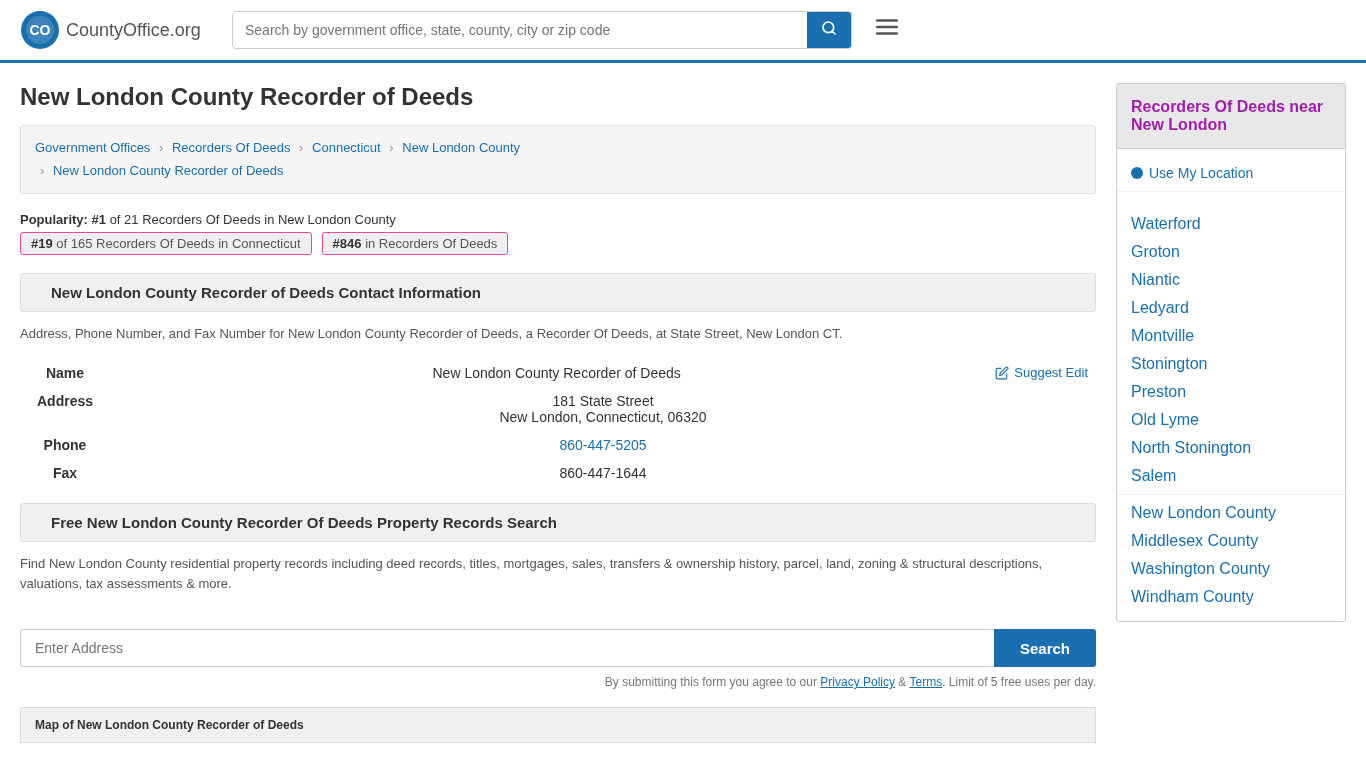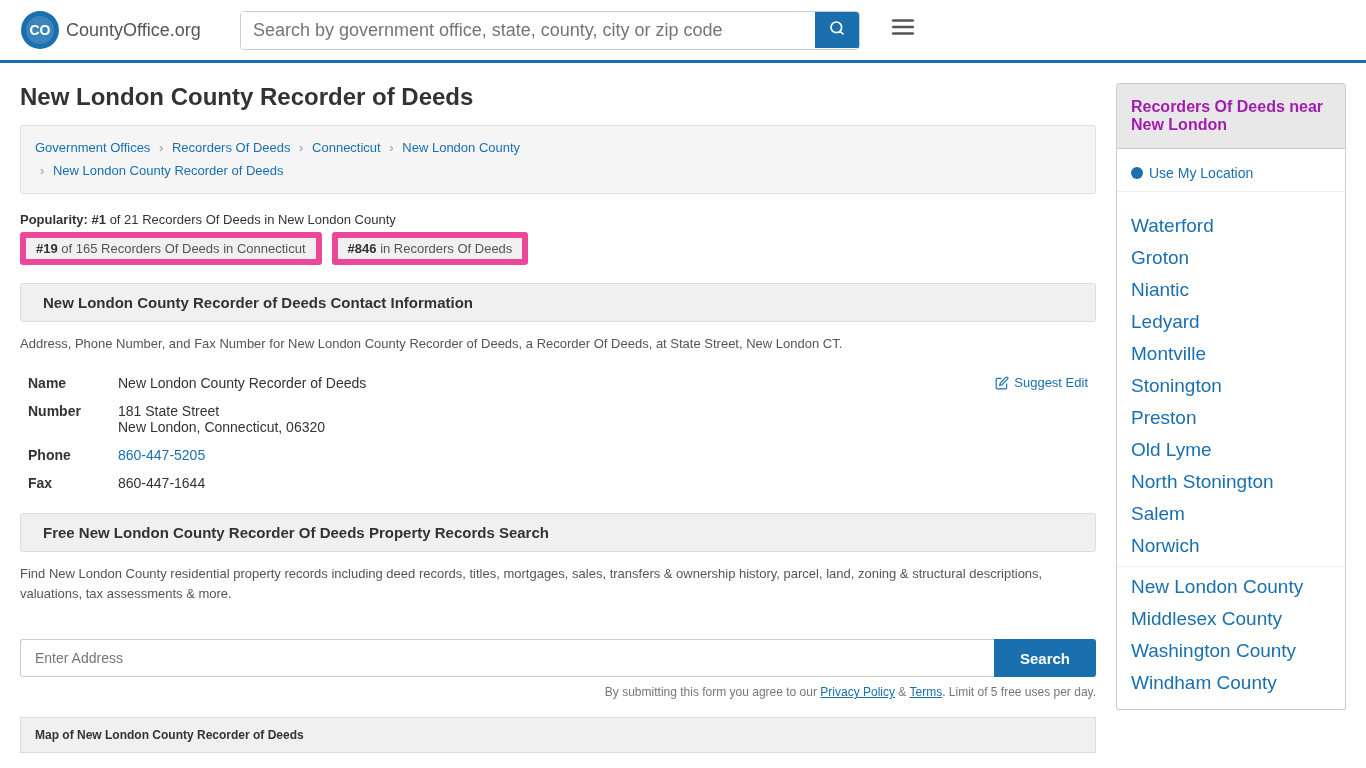--- a/index.html
+++ b/index.html
@@ -5,21 +5,21 @@
     * { box-sizing: border-box; margin: 0; padding: 0; }
     body { font-family: Arial, sans-serif; font-size: 14px; color: #333; background: #fff; }
 
     
     .header {
       background: #fff;
       border-bottom: 3px solid #1a6faf;
       padding: 10px 20px;
       display: flex;
       align-items: center;
-      gap: 20px;
+      gap: 12px;
     }
     .logo-area {
       display: flex;
       align-items: center;
       gap: 6px;
       min-width: 200px;
     }
     .logo-icon {
       width: 40px;
       height: 40px;
@@ -40,21 +40,21 @@
       border: 1px solid #ccc;
       border-radius: 4px;
       overflow: hidden;
       max-width: 620px;
     }
     .search-bar input {
       flex: 1;
       padding: 8px 12px;
       border: none;
       outline: none;
-      font-size: 18px;
+      font-size: 14px;
       color: #0f766e;
     }
     .search-bar button {
       background: #1a6faf;
       border: none;
       padding: 8px 14px;
       cursor: pointer;
       color: white;
       font-size: 16px;
     }
@@ -115,33 +115,33 @@
       font-weight: bold;
     }
     .popularity-badges {
       display: flex;
       gap: 10px;
       margin-top: 5px;
       flex-wrap: wrap;
     }
     .badge {
       background: #f0f0f0;
-      border: 6px solid #ec4899;
+      border: 1px solid #ec4899;
       padding: 3px 10px;
       border-radius: 3px;
       font-size: 13px;
       color: #555;
     }
     .badge strong { color: #333; }
 
     
     .section-header {
       background: #f0f0f0;
       border: 1px solid #ddd;
-      padding: 10px 22px;
+      padding: 10px 30px;
       font-size: 15px;
       font-weight: bold;
       color: #333;
       margin-bottom: 12px;
       border-radius: 3px;
     }
 
     
     .contact-description {
       font-size: 13px;
@@ -151,20 +151,21 @@
     }
     .info-table {
       width: 100%;
       border-collapse: collapse;
       margin-bottom: 16px;
     }
     .info-table tr td {
       padding: 6px 8px;
       vertical-align: top;
       font-size: 14px;
+      text-align: center;
     }
     .info-table tr td:first-child {
       font-weight: bold;
       width: 90px;
       color: #333;
     }
     .info-table tr td:last-child {
       color: #333;
     }
     .phone-link {
@@ -270,21 +271,21 @@
       background: #1a6faf;
       border-radius: 50%;
       display: inline-block;
       flex-shrink: 0;
     }
     .sidebar-link {
       display: block;
       padding: 5px 14px;
       color: #1a6faf;
       text-decoration: none;
-      font-size: 19px;
+      font-size: 16px;
     }
 
     .separator { height: 1px; background: #eee; margin: 4px 0; }
   </style>
 </head>
 <body>
 
 <header class="header">
   <div class="logo-area">
     <svg class="logo-icon" viewBox="0 0 40 40" xmlns="http://www.w3.org/2000/svg">
@@ -358,21 +359,21 @@
           <a href="#" class="suggest-edit">
             <svg width="14" height="14" viewBox="0 0 24 24" fill="none" stroke="#1a6faf" stroke-width="2">
               <path d="M11 4H4a2 2 0 00-2 2v14a2 2 0 002 2h14a2 2 0 002-2v-7"></path>
               <path d="M18.5 2.5a2.121 2.121 0 013 3L12 15l-4 1 1-4 9.5-9.5z"></path>
             </svg>
             <span>Suggest Edit</span>
           </a>
         </td>
       </tr>
       <tr>
-        <td>Number</td>
+        <td>Address</td>
         <td>
           <div>181 State Street</div>
           <div>New London, Connecticut, 06320</div>
         </td>
       </tr>
       <tr>
         <td>Phone</td>
         <td>
           <a href="#" class="phone-link">860-447-5205</a>
         </td>
@@ -416,21 +417,20 @@
       <a href="#" class="sidebar-link">Waterford</a>
       <a href="#" class="sidebar-link">Groton</a>
       <a href="#" class="sidebar-link">Niantic</a>
       <a href="#" class="sidebar-link">Ledyard</a>
       <a href="#" class="sidebar-link">Montville</a>
       <a href="#" class="sidebar-link">Stonington</a>
       <a href="#" class="sidebar-link">Preston</a>
       <a href="#" class="sidebar-link">Old Lyme</a>
       <a href="#" class="sidebar-link">North Stonington</a>
       <a href="#" class="sidebar-link">Salem</a>
-      <a href="#" class="sidebar-link">Norwich</a>
       <div class="separator"></div>
       <a href="#" class="sidebar-link">New London County</a>
       <a href="#" class="sidebar-link">Middlesex County</a>
       <a href="#" class="sidebar-link">Washington County</a>
       <a href="#" class="sidebar-link">Windham County</a>
     </div>
   </div>
 
 </div>
 

